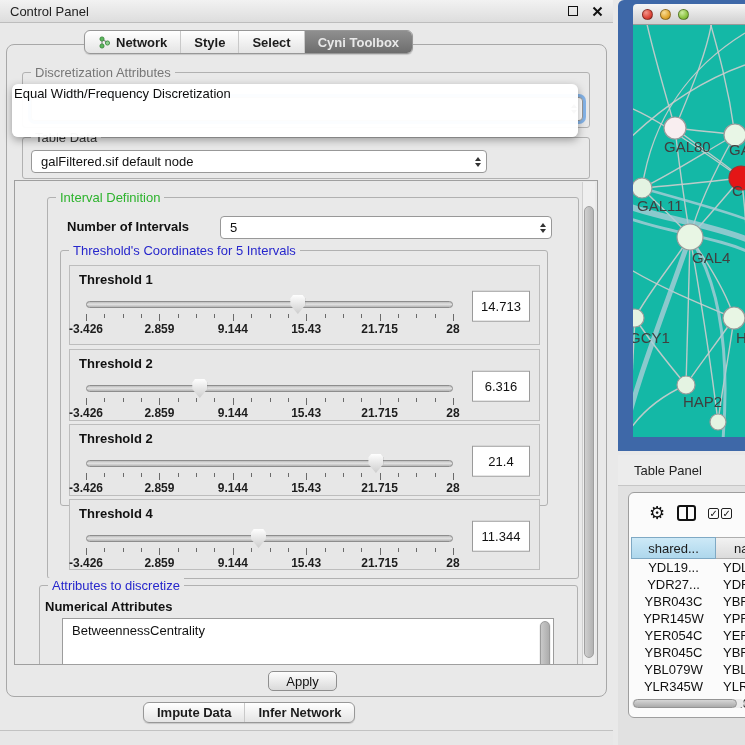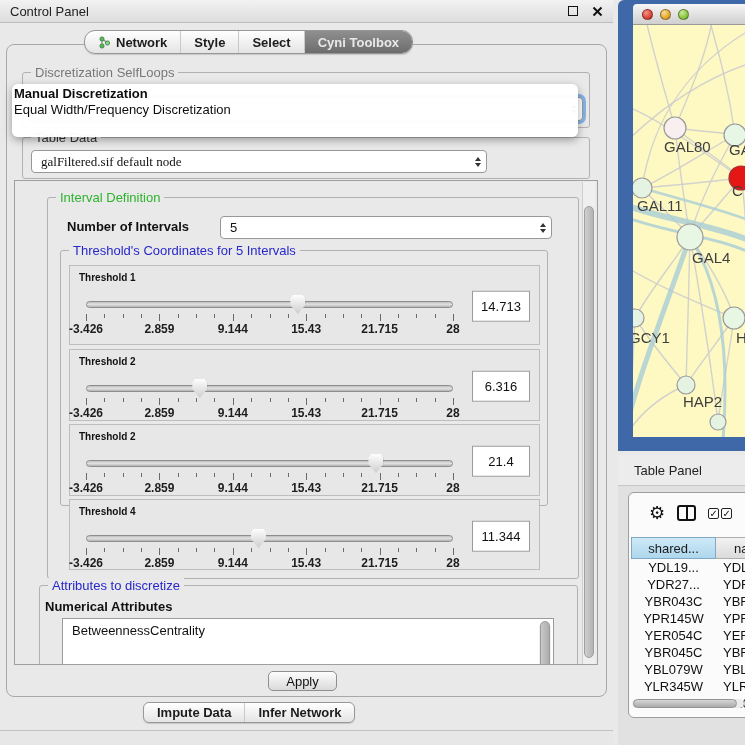--- a/index.html
+++ b/index.html
@@ -17,21 +17,21 @@
   .outer-panel{position:absolute;left:6px;top:44px;width:601px;height:653px;
     border:1px solid #a8a8a8;border-radius:8px;background:#e9e9e9;}
 
   
   .tabbar{position:absolute;display:flex;align-items:stretch;border:1px solid #979797;border-radius:6px;
     background:linear-gradient(#ffffff,#e4e4e4);overflow:hidden;z-index:6;box-shadow:0 1px 1px rgba(0,0,0,.15);}
   .tabbar .tab{display:flex;align-items:center;gap:5px;padding:0 13px;font-size:13px;font-weight:700;
     color:#1c1c1c;border-right:1px solid #c9c9c9;white-space:nowrap;}
   .tabbar .tab:last-child{border-right:none;}
   .tabbar .tab.selected{background:linear-gradient(#8f8f8f,#6d6d6d);color:#e9e9e9;border-right-color:#6d6d6d;}
-  #top-tabbar{left:84px;top:30px;height:24px;border-radius:11px;}
+  #top-tabbar{left:84px;top:30px;height:24px;}
   #bottom-tabbar{left:143px;top:702px;height:21px;}
   .net-tab-icon{display:inline-flex;width:13px;height:13px;}
 
   
   .group{position:absolute;border:1px solid #b1b1b1;border-radius:3px;}
   .group-label{position:absolute;top:-8px;left:8px;background:#e9e9e9;padding:0 4px;font-size:13px;line-height:15px;white-space:nowrap;}
   .lbl-gray{color:#777;}
   .lbl-green{color:#2db32d;}
   .lbl-blue{color:#2727cc;}
 
@@ -53,21 +53,21 @@
 
   
   .scrollpane{position:absolute;left:14px;top:180px;width:584px;height:485px;border:1px solid #9f9f9f;
     background:#e9e9e9;overflow:hidden;}
   .vscroll{position:absolute;left:567px;top:1px;width:13px;height:482px;background:#efefef;border-left:1px solid #cfcfcf;}
   .vscroll .thumb{position:absolute;left:1px;width:10px;border-radius:6px;background:linear-gradient(90deg,#cfcfcf,#b3b3b3);border:1px solid #a0a0a0;}
   .bold-label{font-weight:700;font-size:13px;color:#111;position:absolute;white-space:nowrap;}
 
   
   .thr-box{position:absolute;left:8px;width:471px;background:#e7e7e7;border:1px solid #bdbdbd;}
-  .thr-name{position:absolute;left:9px;top:6px;font-size:10px;font-weight:700;color:#111;}
+  .thr-name{position:absolute;left:9px;top:6px;font-size:13px;font-weight:700;color:#111;}
   .thr-slider{position:absolute;left:16px;right:86px;top:26px;bottom:2px;}
   .thr-track{position:absolute;left:0;right:0;top:9px;height:7px;border:1px solid #8d8d8d;border-radius:4px;
     background:linear-gradient(#bdbdbd,#e3e3e3 45%,#b5b5b5);}
   .thr-thumb{position:absolute;top:3px;width:15px;height:19px;margin-left:-7.5px;
     clip-path:polygon(18% 0,82% 0,100% 18%,100% 52%,50% 100%,0 52%,0 18%);
     background:linear-gradient(#fefefe,#cdcdcd);filter:drop-shadow(0 0 1px #707070);}
   .thr-ticks{position:absolute;left:0;right:0;top:21px;height:8px;}
   .thr-tick{position:absolute;width:1px;background:#6a6a6a;top:1px;}
   .thr-tick.major{height:7px;}
   .thr-tick.minor{height:4px;}
@@ -89,21 +89,21 @@
   .status-strip{position:absolute;left:0;top:730px;width:613px;height:15px;background:#e7e7e7;border-top:1px solid #c2c2c2;}
 
   
   .net-window{position:absolute;left:618px;top:0;width:127px;height:451px;background:#3e68a8;border-radius:6px 0 0 0;}
   .net-titlebar{position:absolute;left:15px;top:4px;right:0;height:21px;background:linear-gradient(#f6f6f6,#cfcfcf);
     border-radius:4px 0 0 0;border-bottom:1px solid #999;display:flex;align-items:center;padding-left:9px;gap:7px;}
   .tl{width:11px;height:11px;border-radius:50%;border:1px solid rgba(0,0,0,.35);}
   .tl.red{background:radial-gradient(circle at 35% 30%,#f2958a,#dd4538 60%,#a92c24);}
   .tl.yellow{background:radial-gradient(circle at 35% 30%,#f8dc95,#e2a831 60%,#bc8a1e);}
   .tl.green{background:radial-gradient(circle at 35% 30%,#cdeb9f,#8cc441 60%,#699f29);}
-  .net-canvas{position:absolute;left:15px;top:25px;width:112px;height:412px;background:#fef9c3;overflow:hidden;}
+  .net-canvas{position:absolute;left:15px;top:25px;width:112px;height:412px;background:#14b8a6;overflow:hidden;}
 
   
   .tp-header{position:absolute;left:618px;top:455px;width:127px;height:31px;background:#ececec;
     border-bottom:1px solid #c6c6c6;display:flex;align-items:center;padding-left:16px;font-size:13px;color:#222;}
   .tp-body{position:absolute;left:618px;top:486px;width:127px;height:259px;background:#e1e1e1;}
   .table-box{position:absolute;left:10px;top:6px;width:130px;height:226px;background:#fbfbfb;
     border:1px solid #9e9e9e;border-radius:6px;overflow:hidden;}
   .tb-toolbar{position:absolute;left:0;top:0;right:0;height:40px;display:flex;align-items:center;gap:12px;padding-left:20px;}
   .gear{font-size:18px;color:#111;line-height:18px;}
   .col-icon{width:19px;height:16px;border:2px solid #111;border-radius:3px;position:relative;}
@@ -157,38 +157,37 @@
       </div>
       <div class="tab">
         <span>Select</span>
       </div>
       <div class="tab selected">
         <span>Cyni Toolbox</span>
       </div>
     </div>
 
   <div class="group" style="left:22px;top:72px;width:568px;height:56px;z-index:1;">
-    <span class="group-label lbl-gray">Discretization SelfLoops</span>
+    <span class="group-label lbl-gray">Discretization Attributes</span>
     <div class="combo focus" style="left:8px;top:24px;width:552px;height:24px;">
       <span class="combo-placeholder"></span>
       <span class="stepper">
           <span class="arr-up"></span>
           <span class="arr-dn"></span>
         </span>
     </div>
   </div>
 
   <div class="algo-popup">
-    <div class="popup-opt bold">Manual Discretization</div>
     <div class="popup-opt">Equal Width/Frequency Discretization</div>
   </div>
 
   <div class="group" style="left:22px;top:137px;width:568px;height:42px;">
     <span class="group-label lbl-gray" style="color:#333;">Table Data</span>
-    <div class="combo" style="left:8px;top:12px;width:456px;height:23px;font-family:Liberation Serif, serif;">
+    <div class="combo" style="left:8px;top:12px;width:456px;height:23px;">
       <span>galFiltered.sif default node</span>
       <span class="stepper">
           <span class="arr-up"></span>
           <span class="arr-dn"></span>
         </span>
     </div>
   </div>
 
   <div class="scrollpane">
 

